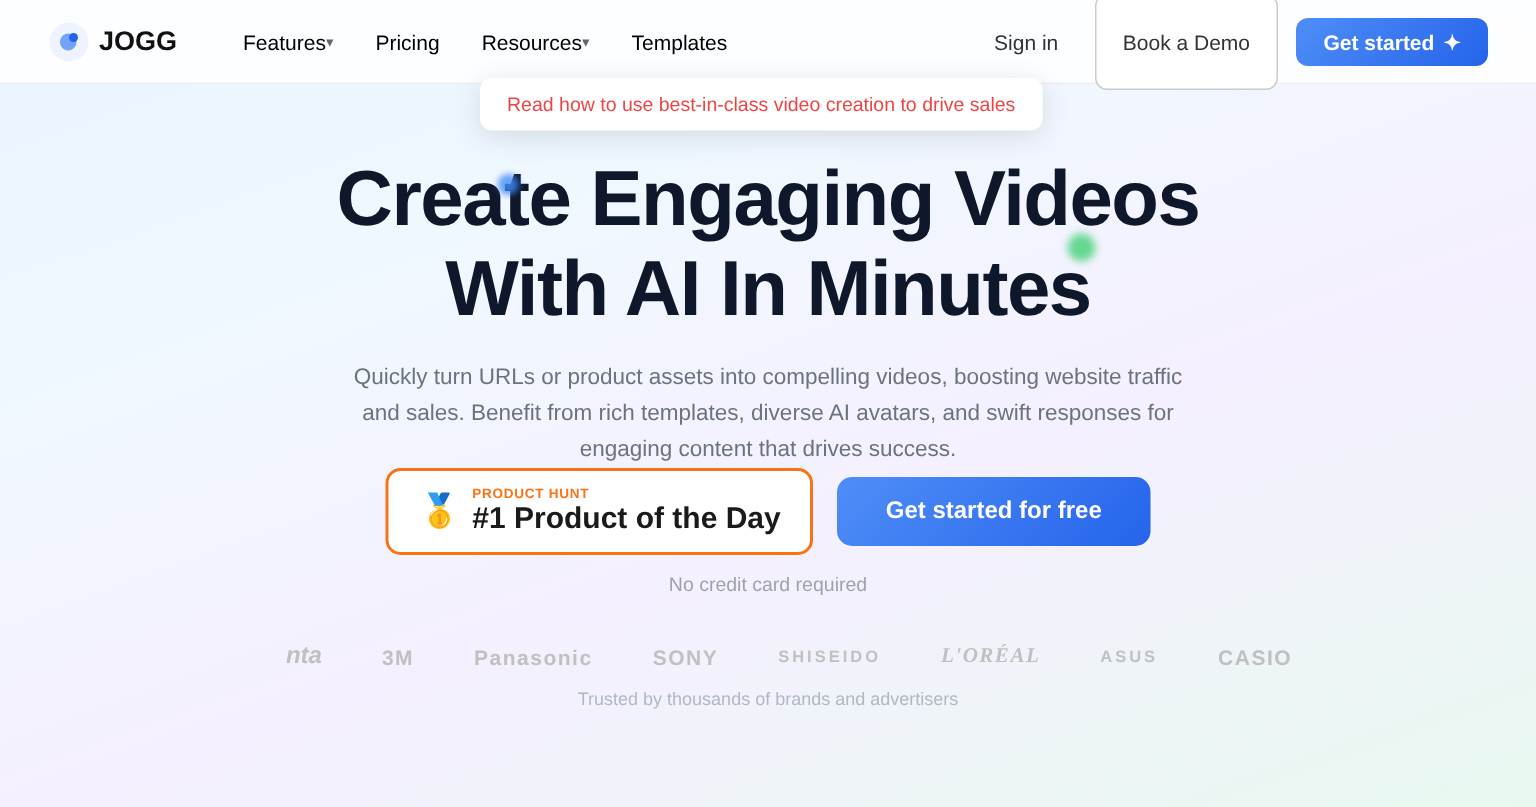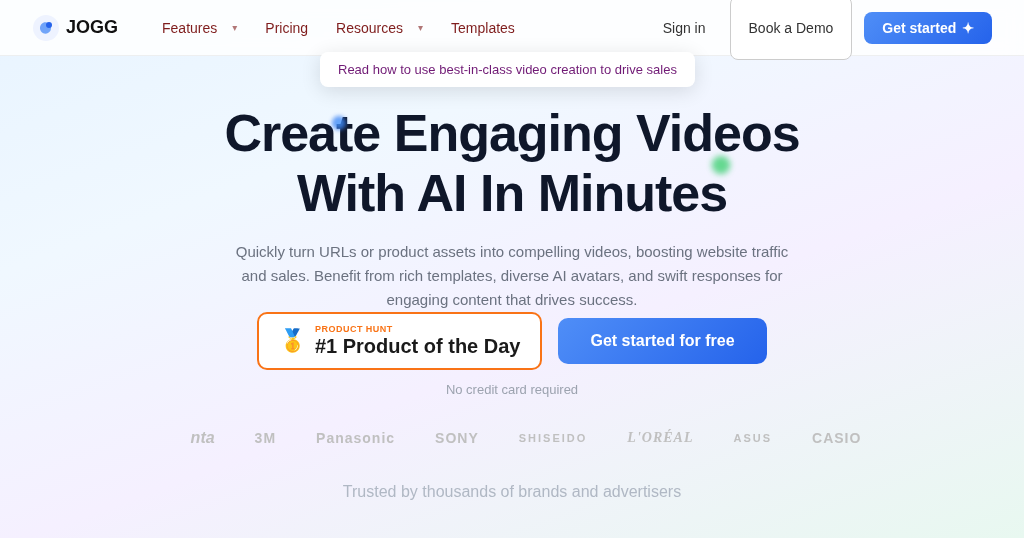--- a/index.html
+++ b/index.html
@@ -37,24 +37,24 @@
     }
     .nav-links {
       display: flex;
       align-items: center;
       gap: 4px;
       flex: 1;
     }
     .nav-item {
       display: flex;
       align-items: center;
-      gap: 15px;
+      gap: 0;
       padding: 6px 12px;
       font-size: 14px;
-      color: #7f1d1d;
+      color: #000000;
       cursor: pointer;
       border-radius: 6px;
       transition: background 0.15s;
       white-space: nowrap;
     }
     .nav-item .chevron {
       font-size: 10px;
       opacity: 0.6;
     }
     .nav-right {
@@ -95,21 +95,21 @@
 
     
     .nav-tooltip {
       position: absolute;
       top: 52px;
       left: 320px;
       background: #fff;
       border-radius: 8px;
       padding: 10px 18px;
       font-size: 13px;
-      color: #701a75;
+      color: #ef4444;
       box-shadow: 0 4px 20px rgba(0,0,0,0.12);
       white-space: nowrap;
       z-index: 200;
     }
 
     
     .hero {
       display: flex;
       flex-direction: column;
       align-items: center;
@@ -230,24 +230,23 @@
       font-size: 14px;
       font-weight: 700;
       color: #c0c0c0;
       letter-spacing: 1px;
       white-space: nowrap;
     }
     .brand-logo.serif { font-family: Georgia, serif; font-style: italic; font-weight: 700; }
     .brand-logo.small { font-size: 11px; letter-spacing: 2px; }
     .brand-logo.nta { font-size: 16px; letter-spacing: 0; font-style: italic; margin-left: 28px; }
     .trusted-text {
-      font-size: 16px;
+      font-size: 12px;
       color: #b0b8c4;
       text-align: left;
-      margin-top: 24px;
     }
   </style>
 </head>
 <body>
 
 <nav class="navbar">
   <div class="logo">
     <svg class="logo-icon" viewBox="0 0 28 28" fill="none" xmlns="http://www.w3.org/2000/svg">
       <circle cx="14" cy="14" r="13" fill="#EEF3FF"></circle>
       <path d="M8 14 C8 10, 12 7, 16 9 C20 11, 20 17, 16 19 C12 21, 8 18, 8 14Z" fill="#3b82f6" opacity="0.7"></path>

